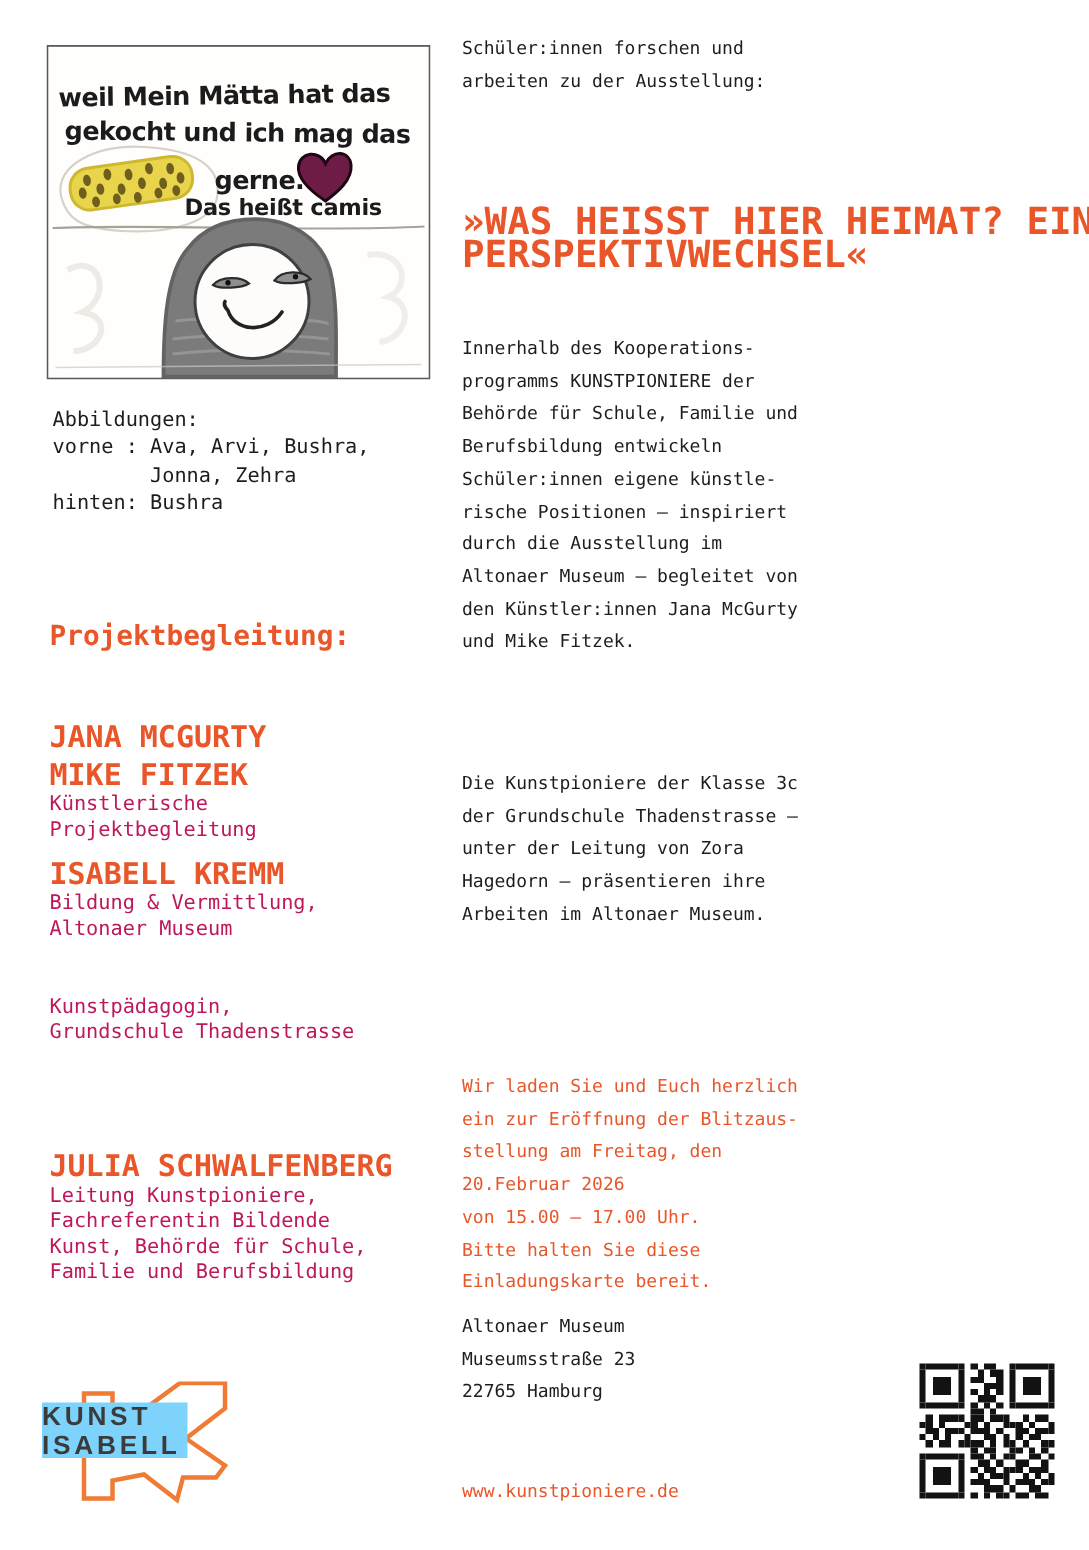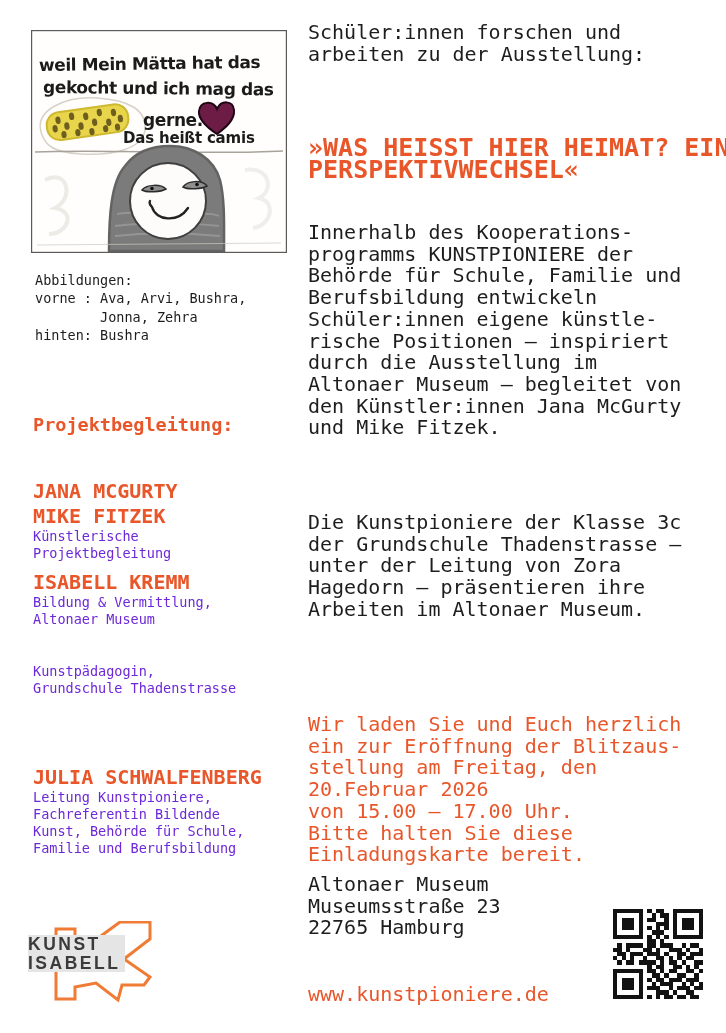--- a/index.html
+++ b/index.html
@@ -1,41 +1,41 @@
 <!DOCTYPE html>
 <html><head>
 <meta charset="utf-8">
 <style>
   html,body{margin:0;padding:0;background:#ffffff;}
   .page{position:relative;width:726px;height:1033px;background:#ffffff;overflow:hidden;
         font-family:"DejaVu Sans Mono",monospace;color:#1d1d1d;}
   .abs{position:absolute;}
   .mono{font-family:"DejaVu Sans Mono",monospace;white-space:pre;}
   .accent{color:#e8562a;}
-  .body-text{font-size:20px;line-height:21.7px;letter-spacing:0;}
+  .body-text{font-size:12px;line-height:21.7px;letter-spacing:0;}
   .small-text{font-size:13.5px;line-height:18.3px;}
   .intro{left:308px;top:22px;}
   .title{left:308px;top:137px;font-size:25px;line-height:22px;font-weight:bold;}
   .para1{left:308px;top:222px;}
   .para2{left:308px;top:512px;}
   .invitation{left:308px;top:674px;margin-top:40px;}
   .address{left:308px;top:874px;}
   .website{left:308px;top:984px;cursor:pointer;}
   .caption{left:35px;top:271px;}
   .credits-heading{left:33px;top:414px;font-size:18.5px;line-height:22px;font-weight:bold;}
   .entry{position:absolute;left:33px;}
   .entry-name{font-size:20px;line-height:25px;font-weight:bold;white-space:pre;color:#e8562a;}
-  .entry-role{font-size:13.5px;line-height:17px;margin-top:-1px;white-space:pre;color:#6d28d9;}
+  .entry-role{font-size:13.5px;line-height:17px;margin-top:-1px;white-space:pre;color:#be185d;}
   .artwork{left:31px;top:30px;}
   .hw{font-family:"DejaVu Sans",sans-serif;font-weight:bold;font-size:17px;letter-spacing:-0.4px;fill:#1b1b1b;}
   .hw-small{font-size:15px;letter-spacing:-0.2px;}
   .logo{position:absolute;left:28px;top:918px;width:140px;height:95px;}
   .logo-k{position:absolute;left:24px;top:3px;}
   .logo-text{position:absolute;left:0;top:17px;z-index:2;}
-  .logo-text span{display:inline-block;background:#e5e5e5;padding:0 5px 0 0;
+  .logo-text span{display:inline-block;background:#7dd3fc;padding:0 5px 0 0;
      font-family:"Liberation Sans","DejaVu Sans",sans-serif;font-weight:bold;
      font-size:17.5px;line-height:18.5px;letter-spacing:2.5px;color:#3b3b3b;}
   .logo-text span:first-child{display:block;}
   .qr{position:absolute;left:613px;top:909px;width:90px;height:90px;
       display:grid;grid-template-columns:repeat(21,1fr);grid-template-rows:repeat(21,1fr);background:#fff;}
   .qr .q1{background:#121212;}
 </style>
 </head>
 <body>
 

